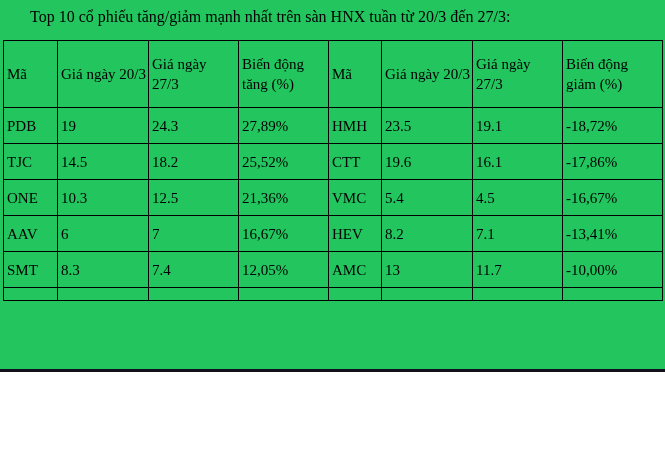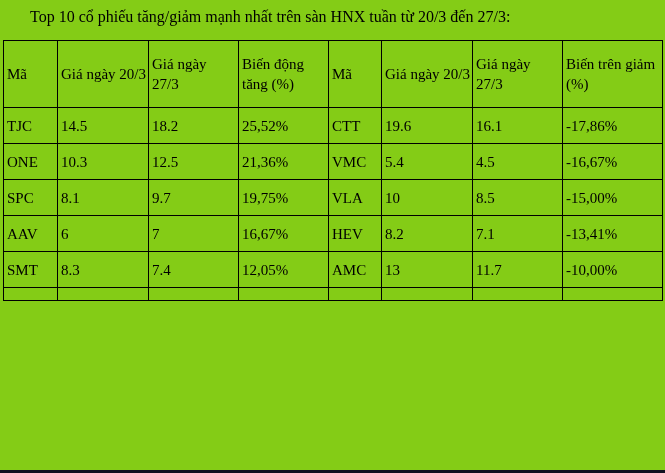--- a/index.html
+++ b/index.html
@@ -1,21 +1,21 @@
 <!DOCTYPE html>
 <html><head>
 <meta charset="utf-8">
 <style>
   html, body { margin: 0; padding: 0; }
   body { background: #ffffff; }
   #page {
     position: relative;
     width: 665px;
-    height: 473px;
-    background: #84cc16;
+    height: 372px;
+    background: #22c55e;
     overflow: hidden;
     font-family: "Liberation Serif", serif;
     color: #000000;
   }
   #doc-title {
     position: absolute;
     top: 7px;
     left: 30px;
     font-size: 16px;
     line-height: 1.3;
@@ -79,53 +79,53 @@
       </colgroup>
     <thead>
       <tr>
         <th>Mã</th>
         <th>Giá ngày 20/3</th>
         <th>Giá ngày 27/3</th>
         <th>Biến động tăng (%)</th>
         <th>Mã</th>
         <th>Giá ngày 20/3</th>
         <th>Giá ngày 27/3</th>
-        <th>Biến trên giảm (%)</th>
+        <th>Biến động giảm (%)</th>
       </tr>
     </thead>
     <tbody id="table-body">
+        <tr>
+          <td>PDB</td>
+          <td>19</td>
+          <td>24.3</td>
+          <td>27,89%</td>
+          <td>HMH</td>
+          <td>23.5</td>
+          <td>19.1</td>
+          <td>-18,72%</td>
+        </tr>
         <tr>
           <td>TJC</td>
           <td>14.5</td>
           <td>18.2</td>
           <td>25,52%</td>
           <td>CTT</td>
           <td>19.6</td>
           <td>16.1</td>
           <td>-17,86%</td>
         </tr>
         <tr>
           <td>ONE</td>
           <td>10.3</td>
           <td>12.5</td>
           <td>21,36%</td>
           <td>VMC</td>
           <td>5.4</td>
           <td>4.5</td>
           <td>-16,67%</td>
-        </tr>
-        <tr>
-          <td>SPC</td>
-          <td>8.1</td>
-          <td>9.7</td>
-          <td>19,75%</td>
-          <td>VLA</td>
-          <td>10</td>
-          <td>8.5</td>
-          <td>-15,00%</td>
         </tr>
         <tr>
           <td>AAV</td>
           <td>6</td>
           <td>7</td>
           <td>16,67%</td>
           <td>HEV</td>
           <td>8.2</td>
           <td>7.1</td>
           <td>-13,41%</td>

